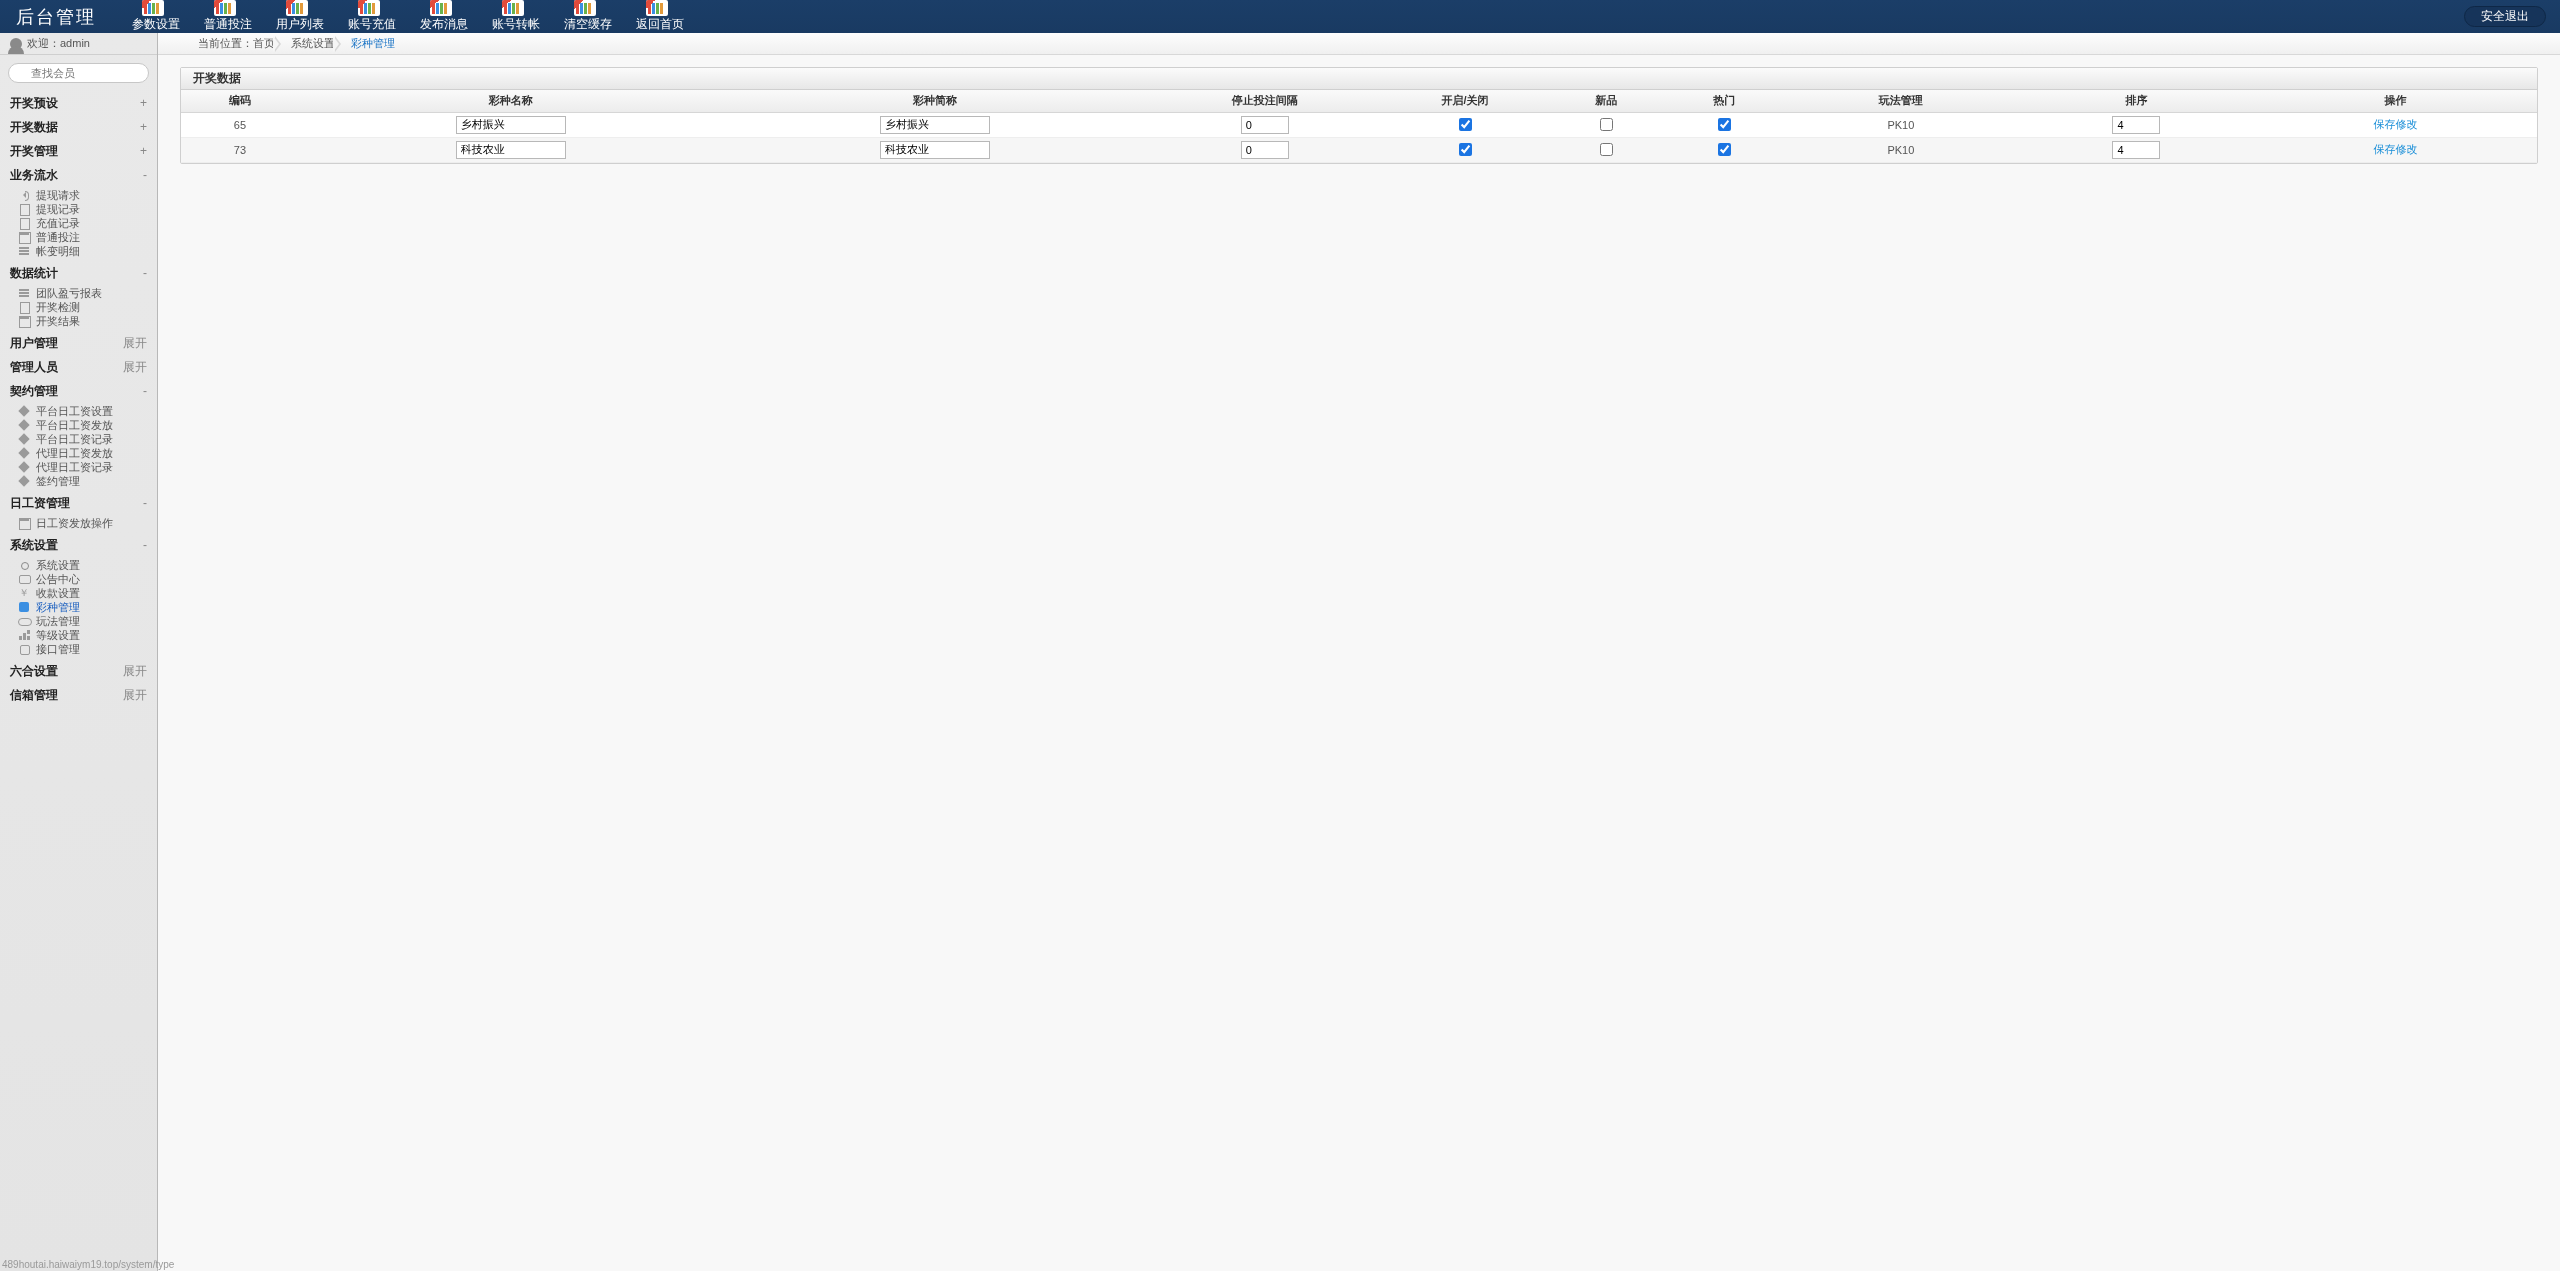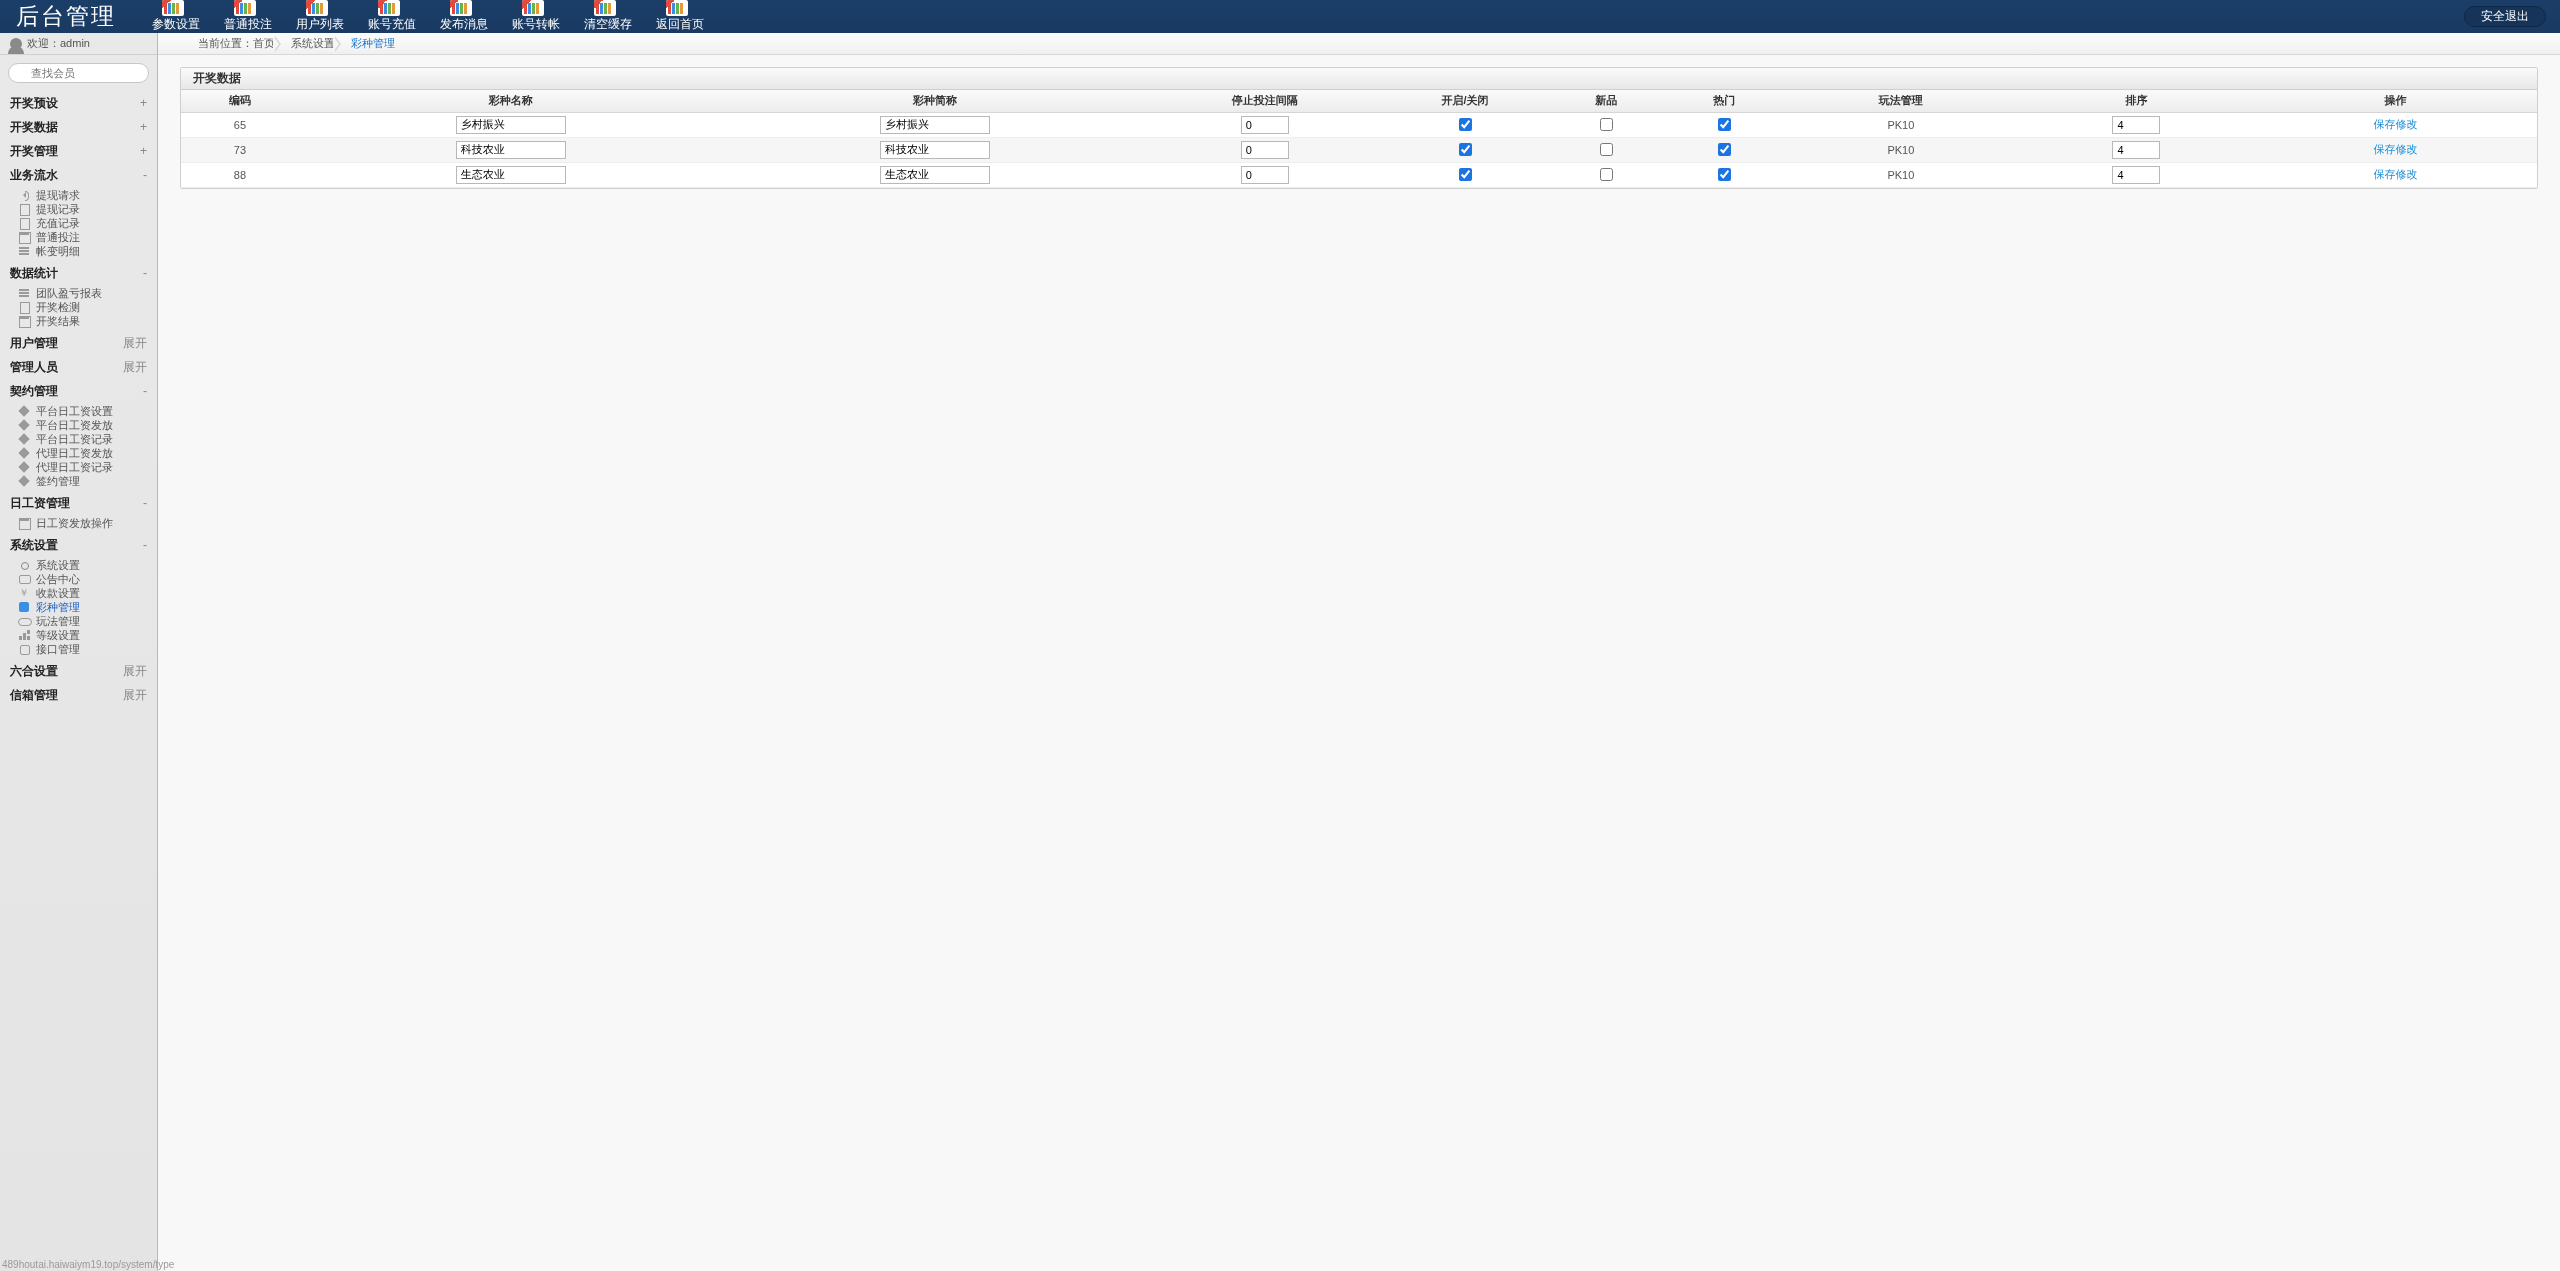--- a/index.html
+++ b/index.html
@@ -1,20 +1,20 @@
 <!DOCTYPE html>
 <html><head>
 <meta charset="utf-8">
 <style>
   html,body{margin:0;padding:0;height:100%;font-family:"Microsoft YaHei",Arial,sans-serif;background:#f8f8f8;color:#333;font-size:12px;}
   *{box-sizing:border-box;}
 
   
   .topnav{height:33px;background:linear-gradient(#1b3e68,#193a62);display:flex;align-items:center;color:#fff;}
-  .brand{font-size:23px;letter-spacing:2px;padding:0 28px 0 16px;font-weight:500;}
+  .brand{font-size:18px;letter-spacing:2px;padding:0 28px 0 16px;font-weight:500;}
   .topnav-items{display:flex;align-items:center;height:100%;}
   .topnav-item{display:flex;align-items:center;height:100%;padding:0 16px 0 8px;cursor:pointer;flex-direction:column;}
   .nav-icon{width:22px;height:19px;margin-right:6px;background:linear-gradient(#fff,#fff) padding-box;border-radius:2px;position:relative;overflow:hidden;}
   .nav-icon::before{content:"";position:absolute;left:2px;right:2px;bottom:2px;height:11px;background:
      linear-gradient(90deg,#e24b3b 0 3px,transparent 0 4px,#3b8fe2 0 7px,transparent 0 8px,#68b24b 0 11px,transparent 0 12px,#e29a3b 0 15px,transparent 0);}
   .nav-icon::after{content:"";position:absolute;left:0;top:0;width:9px;height:9px;background:linear-gradient(135deg,#e24b3b 0 50%,transparent 0);}
   .topnav-label{font-size:12px;color:#fff;}
   .topnav-spacer{flex:1;}
   .logout-btn{margin-right:14px;background:#16345a;border:1px solid #0e2746;border-radius:12px;height:21px;padding:0 16px;display:flex;align-items:center;color:#fff;font-size:12px;cursor:pointer;}
 
@@ -359,32 +359,20 @@
                 <td><input class="txt" value="科技农业" style=""></td>
                 <td><input class="txt" value="科技农业" style=""></td>
                 <td><input class="txt small" value="0" style=""></td>
                 <td><input type="checkbox" class="cb" checked="" style=""></td>
                 <td><input type="checkbox" class="cb" style=""></td>
                 <td><input type="checkbox" class="cb" checked="" style=""></td>
                 <td>PK10</td>
                 <td><input class="txt small" value="4" style=""></td>
                 <td><a class="op-link">保存修改</a></td>
               </tr>
-              <tr>
-                <td>88</td>
-                <td><input class="txt" value="生态农业" style=""></td>
-                <td><input class="txt" value="生态农业" style=""></td>
-                <td><input class="txt small" value="0" style=""></td>
-                <td><input type="checkbox" class="cb" checked="" style=""></td>
-                <td><input type="checkbox" class="cb" style=""></td>
-                <td><input type="checkbox" class="cb" checked="" style=""></td>
-                <td>PK10</td>
-                <td><input class="txt small" value="4" style=""></td>
-                <td><a class="op-link">保存修改</a></td>
-              </tr>
             </tbody>
         </table>
       </div>
     </div>
   </div>
 </div>
 
 <div class="footer-url">489houtai.haiwaiym19.top/system/type</div>
 
 </body></html>

